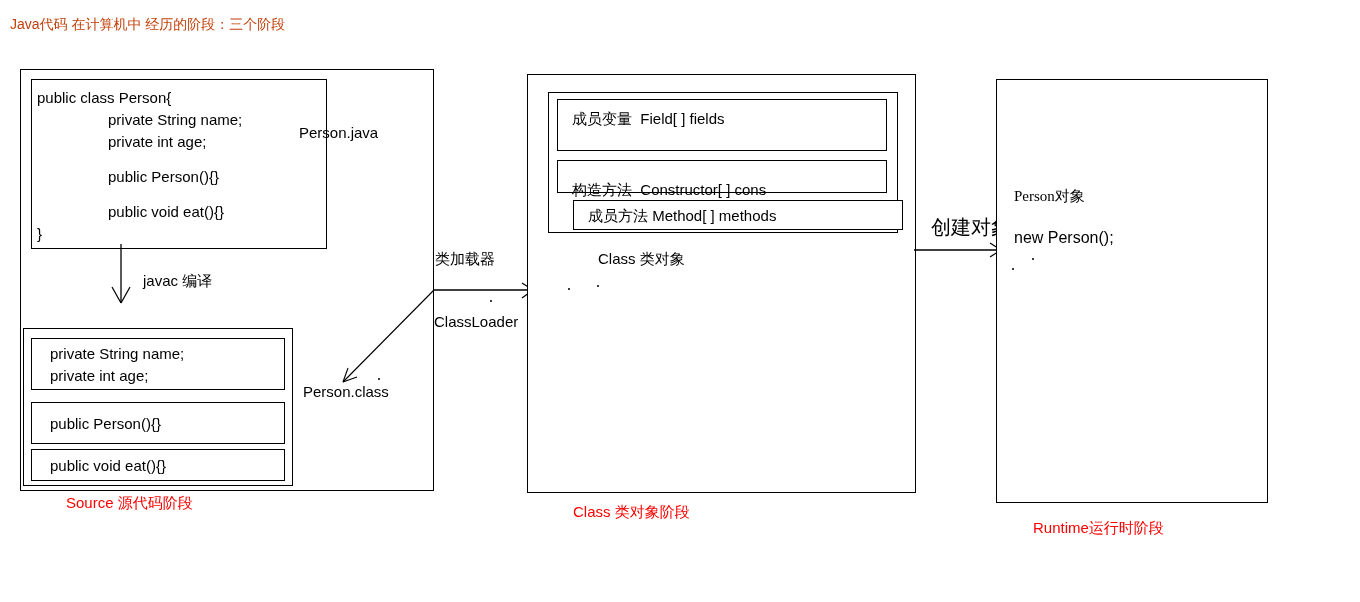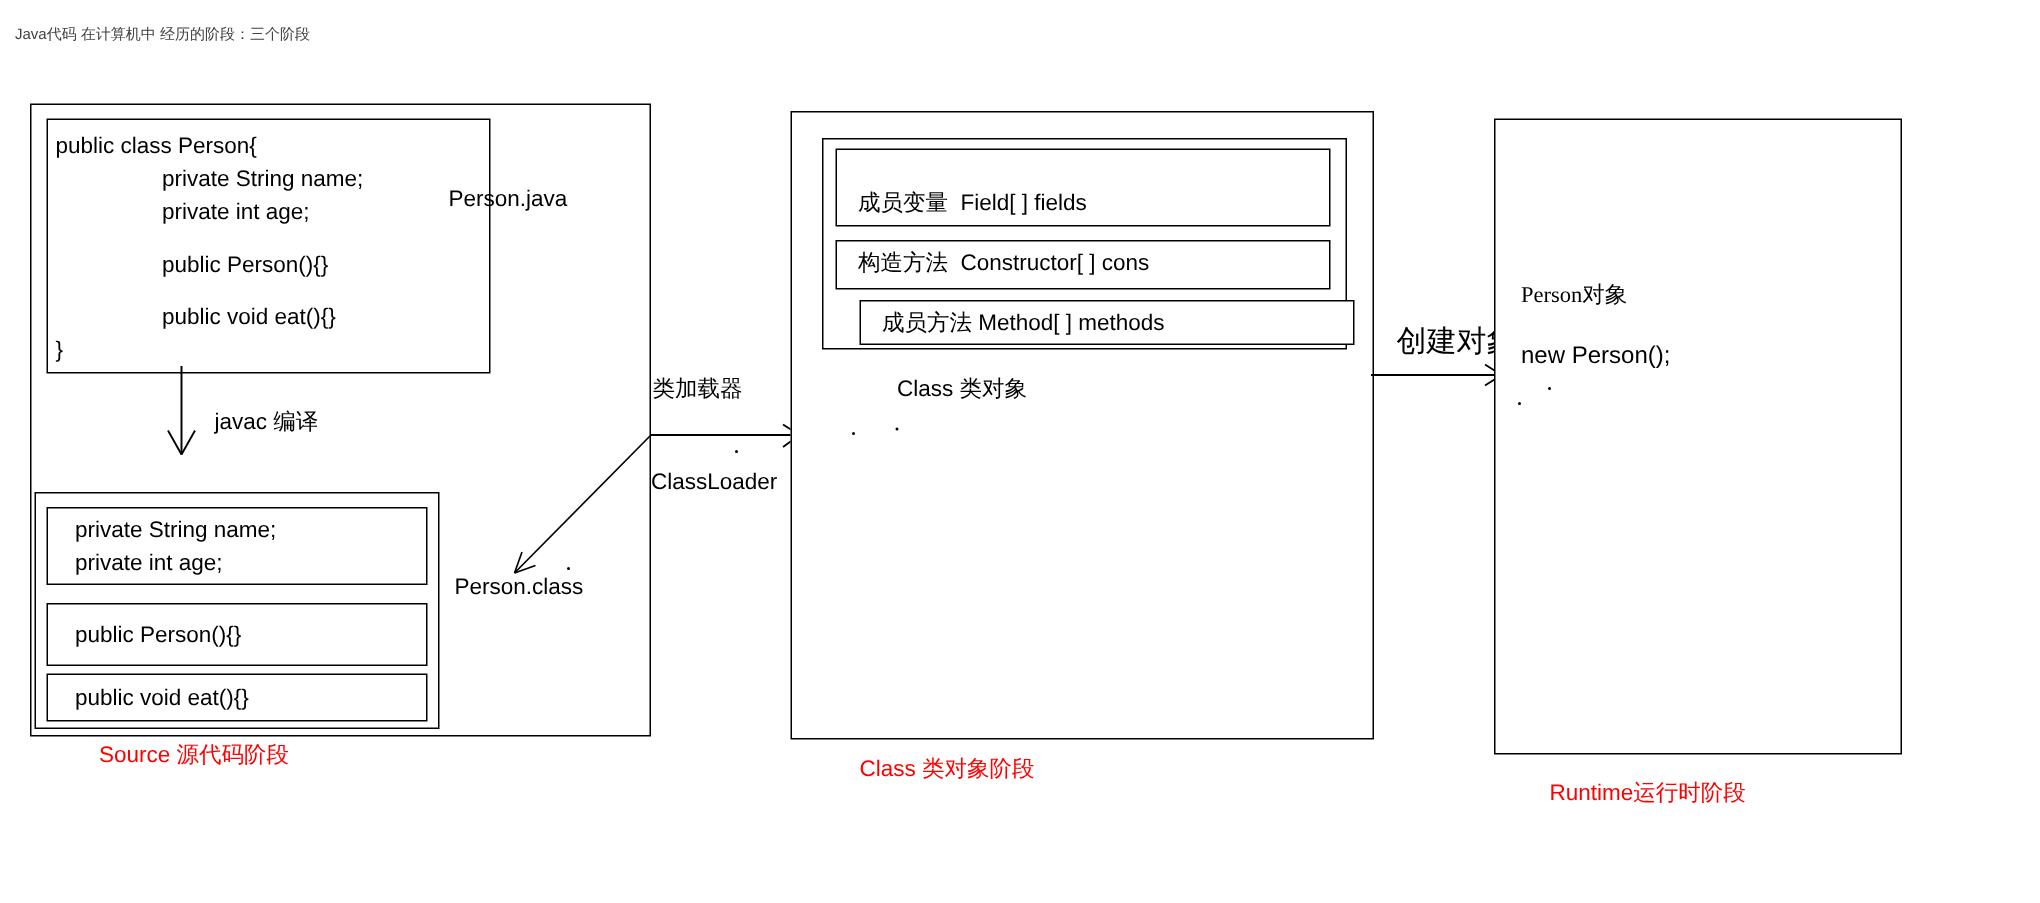--- a/index.html
+++ b/index.html
@@ -15,24 +15,24 @@
     font-family: "Liberation Sans", sans-serif;
     color: #000000;
     overflow: hidden;
   }
   .abs { position: absolute; }
 
   
   #diagram-title {
     left: 10px;
     top: 15px;
-    font-size: 10px;
+    font-size: 14px;
     line-height: 18px;
     white-space: nowrap;
-    color: #404040;
+    color: #c2410c;
   }
 
   
   .stage-box {
     border: 1.5px solid #000;
     background: #fff;
   }
   #stage-source-box  { left: 20px;  top: 69px;  width: 414px; height: 422px; }
   #stage-class-box   { left: 527px; top: 74px;  width: 389px; height: 419px; }
   #stage-runtime-box { left: 996px; top: 79px;  width: 272px; height: 424px; }
@@ -106,22 +106,22 @@
   }
   #fields-slot {
     left: 557px; top: 99px; width: 330px; height: 52px; padding-left: 14px;
   }
   #cons-slot {
     left: 557px; top: 160px; width: 330px; height: 33px; padding-left: 14px;
   }
   #methods-slot {
     left: 573px; top: 200px; width: 330px; height: 30px; padding-left: 14px;
   }
-  #fields-slot .slot-line { margin-top: 25px; }
-  #cons-slot .slot-line { margin-top: 4px; }
+  #fields-slot .slot-line { margin-top: 8px; }
+  #cons-slot .slot-line { margin-top: 18px; }
   #methods-slot .slot-line { margin-top: 4px; }
 
   #class-object-label { left: 598px; top: 250px; font-size: 15px; white-space: nowrap; }
 
   
   #create-arrow-svg { left: 914px; top: 238px; width: 90px; height: 24px; }
   #create-object-label { left: 931px; top: 214px; font-size: 20px; white-space: nowrap; }
 
   
   #person-object-label { left: 1014px; top: 187px; font-size: 15px; white-space: nowrap; font-family: Liberation Serif, serif; }

